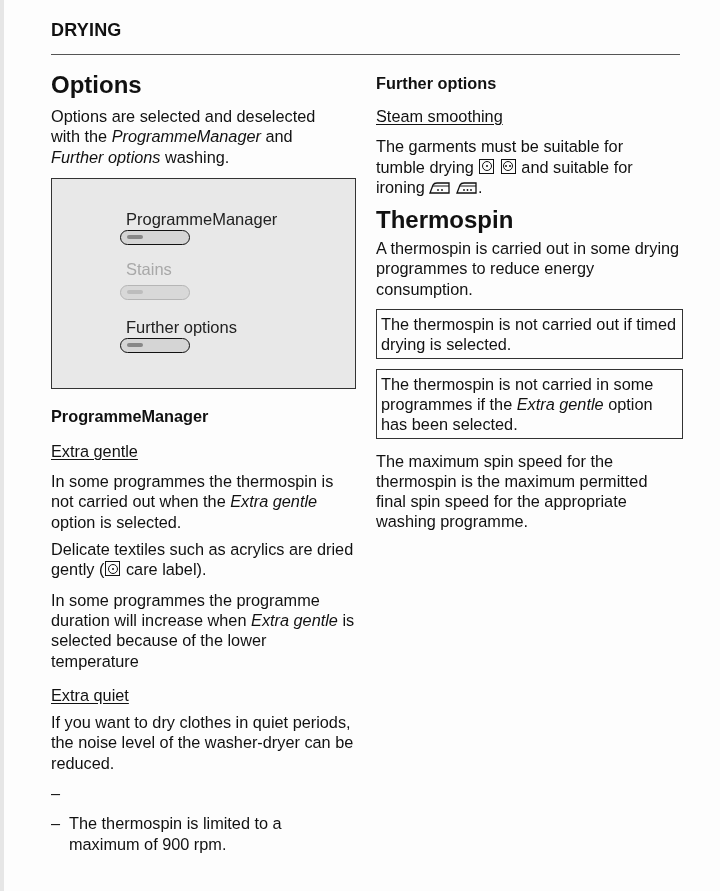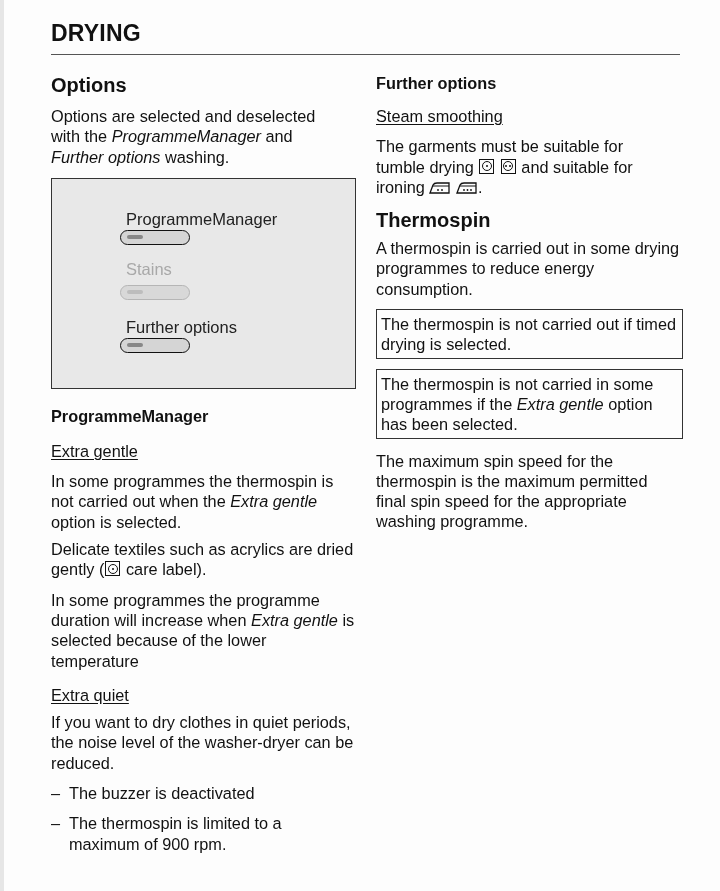--- a/index.html
+++ b/index.html
@@ -6,27 +6,27 @@
   body {
     width: 720px; height: 891px; overflow: hidden;
     background: #fdfdfd;
     font-family: "Liberation Sans", sans-serif;
     color: #111;
     position: relative;
   }
   .left-edge { position: absolute; left: 0; top: 0; width: 4px; height: 891px; background: #e6e6e6; }
   .page-title {
     position: absolute; left: 51px; top: 20px;
-    font-size: 23px; font-weight: bold; letter-spacing: 0.2px;
+    font-size: 18px; font-weight: bold; letter-spacing: 0.2px;
   }
   .title-rule { position: absolute; left: 51px; top: 54px; width: 629px; height: 1px; background: #555; }
   .col { position: absolute; top: 70px; width: 305px; font-size: 16.3px; line-height: 20.3px; }
   .col-left { left: 51px; }
   .col-right { left: 376px; }
-  h2 { font-size: 20px; font-weight: bold; margin: 0; line-height: 26px; }
+  h2 { font-size: 24px; font-weight: bold; margin: 0; line-height: 26px; }
   h3 { font-size: 16.3px; font-weight: bold; margin: 0; line-height: 22px; }
   p { margin: 0; }
   .u { text-decoration: underline; text-underline-offset: 2px; }
   i { font-style: italic; }
   .panel {
     width: 303px; height: 209px; border: 1.5px solid #333; background: #e8e8e8;
     position: relative;
   }
   .pbtn-label { position: absolute; left: 74px; font-size: 16.5px; color: #222; }
   .pbtn-label.disabled { color: #a8a8a8; }
@@ -80,21 +80,20 @@
     <span>Delicate textiles such as acrylics are dried gently (</span><span class="sym-dry"><span class="dot" style="left:5.5px;"></span></span><span> care label).</span>
   </p>
   <p style="margin-top:10px;">
     <span>In some programmes the programme duration will increase when </span><i>Extra gentle</i><span> is selected because of the lower temperature</span>
   </p>
 
   <p class="u" style="margin-top:14px;">Extra quiet</p>
   <p style="margin-top:7px;">If you want to dry clothes in quiet periods, the noise level of the washer-dryer can be reduced.</p>
   <div class="dash-item" style="margin-top:10px;">
     <span class="dash">–</span>
-    <span>The buzzer is deactivated</span>
   </div>
   <div class="dash-item" style="margin-top:10px;">
     <span class="dash">–</span>
     <span>The thermospin is limited to a maximum of 900 rpm.</span>
   </div>
 </div>
 
 <div class="col col-right">
   <h3 style="margin-top:2px;">Further options</h3>
   <p class="u" style="margin-top:12px;">Steam smoothing</p>

